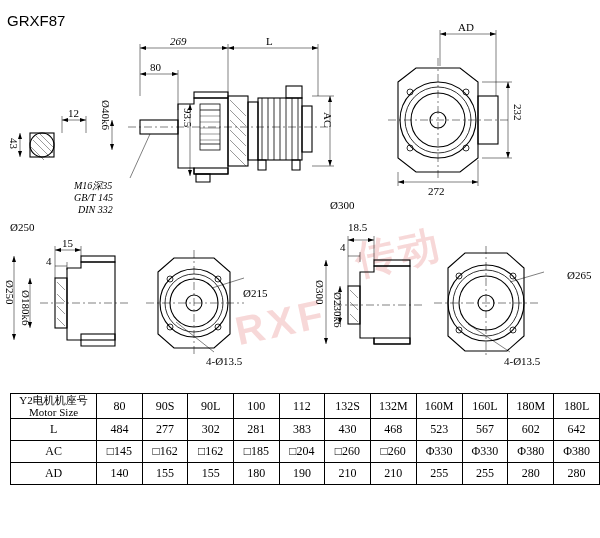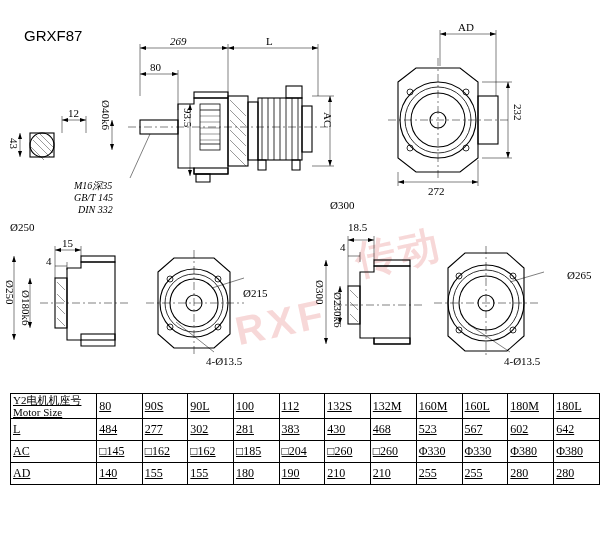--- a/index.html
+++ b/index.html
@@ -7,32 +7,32 @@
     width:600px;height:538px;
     background:#ffffff;
     font-family:"Liberation Serif", serif;
     color:#000;
     position:relative;
     overflow:hidden;
   }
   .page{position:absolute;left:0;top:0;width:600px;height:538px;}
   .lbl{position:absolute;font-size:11px;line-height:11px;white-space:nowrap;}
   .lbl.sm{font-size:10px;font-style:italic;}
-  .title{position:absolute;left:24px;top:12px;font-size:15px;font-family:"Liberation Sans",sans-serif;margin-top:15px;}
+  .title{position:absolute;left:7px;top:12px;font-size:15px;font-family:"Liberation Sans",sans-serif;}
   svg{position:absolute;left:0;top:0;overflow:visible;}
   .ln{stroke:#000;stroke-width:0.8;fill:none;}
   .ln2{stroke:#000;stroke-width:1.1;fill:none;}
   .thin{stroke:#000;stroke-width:0.5;fill:none;}
   .ctr{stroke:#000;stroke-width:0.5;fill:none;stroke-dasharray:8 3 2 3;}
   .hatch{fill:none;stroke:#000;stroke-width:0.4;}
   .wm{position:absolute;color:#f1b9b9;font-size:40px;font-family:"Liberation Sans",sans-serif;
       font-weight:bold;opacity:.55;letter-spacing:4px;transform:rotate(-12deg);pointer-events:none;}
   
   .tbl{position:absolute;left:10px;top:393px;border-collapse:collapse;font-size:12px;}
-  .tbl td{border:1px solid #000;height:21px;padding:0 2px;text-decoration:underline;}
+  .tbl td{border:1px solid #000;text-align:center;height:21px;padding:0 2px;}
   .tbl td.first{width:86px;font-size:11px;line-height:12px;}
   .tbl td.rowlab{width:86px;}
   .tbl td.c{width:42px;}
   .vert{writing-mode:vertical-rl;}
 </style>
 </head>
 <body>
 
 <div class="page">
 

